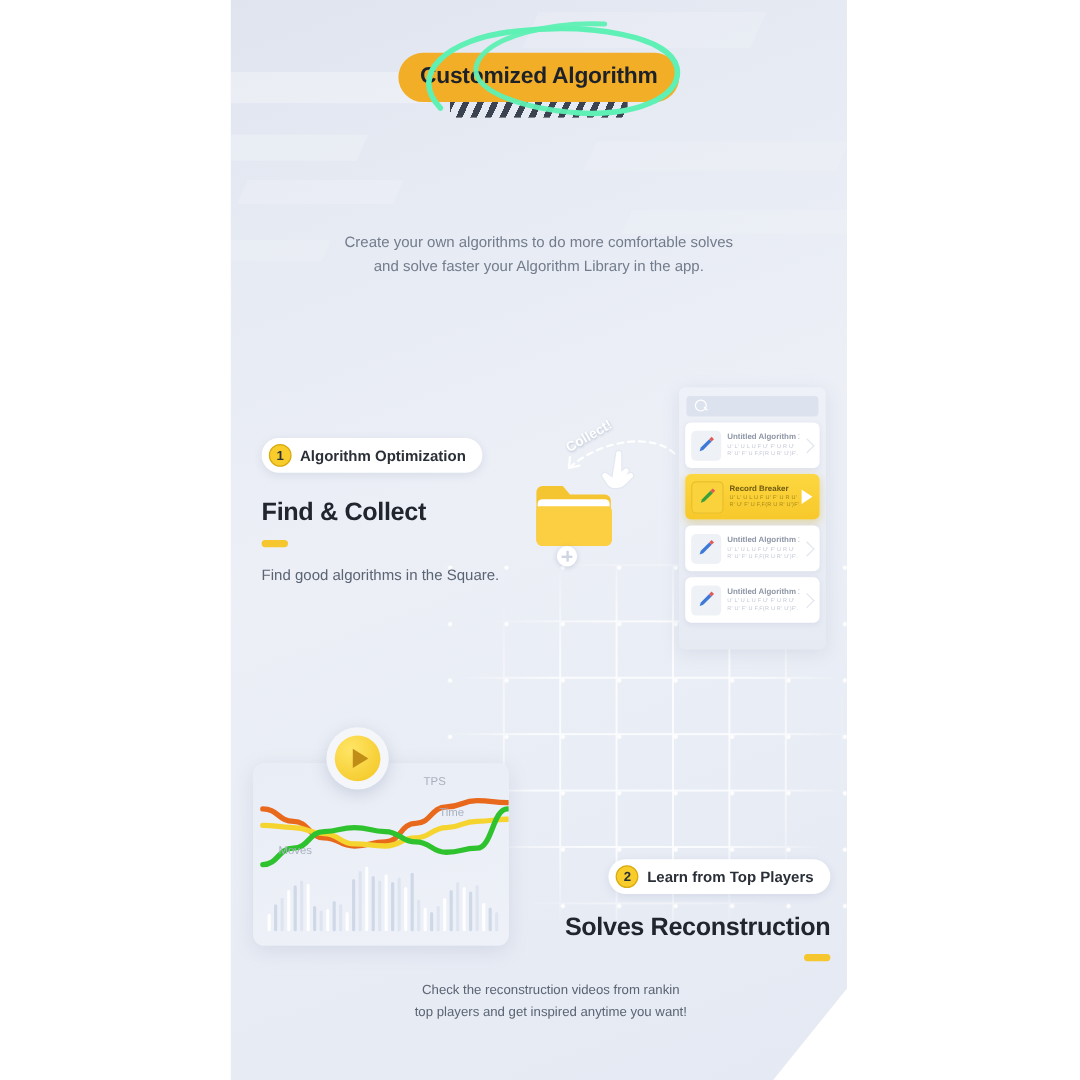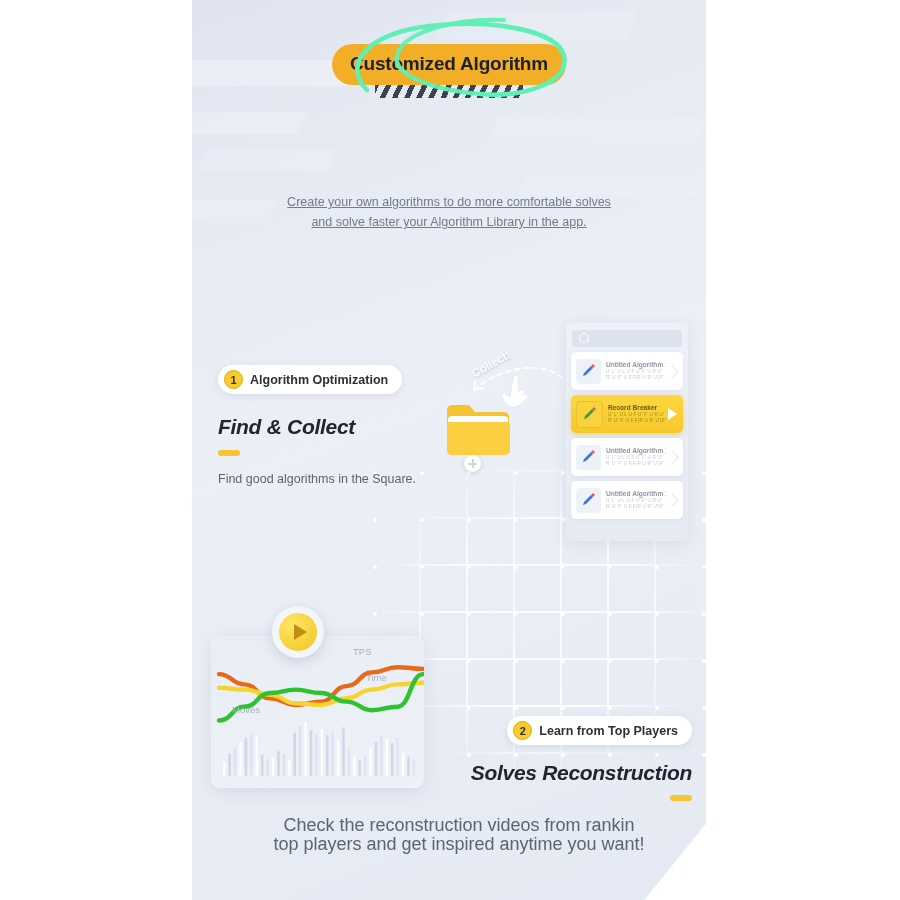--- a/index.html
+++ b/index.html
@@ -51,34 +51,34 @@
   .hero-badge{
     position:relative;z-index:3;background:#f2ae27;color:#1d2129;
     font-size:19px;font-weight:700;letter-spacing:-.2px;
     padding:9px 18px 10px;border-radius:22px;white-space:nowrap;
   }
   .swoosh{position:absolute;left:0;top:-46px;width:514px;height:120px;z-index:4;pointer-events:none;}
 
   .hero-h1{position:absolute;left:0;right:0;top:106px;text-align:center;
     color:#22262e;font-size:26px;font-weight:700;line-height:37px;letter-spacing:-.3px;}
   .hero-sub{position:absolute;left:0;right:0;top:192px;text-align:center;
-    color:#737c8c;font-size:12.5px;line-height:20px;text-decoration:underline;}
+    color:#737c8c;font-size:12.5px;line-height:20px;}
 
   
   .pill{
     display:inline-flex;align-items:center;gap:7px;background:#fff;border-radius:16px;
     padding:5px 14px 5px 6px;box-shadow:0 2px 7px rgba(110,125,160,.16);
   }
   .num{width:17px;height:17px;border-radius:50%;background:#f7cc2b;color:#2b2f38;
     font-size:11px;font-weight:700;display:flex;align-items:center;justify-content:center;
     border:1.3px solid #d9ab10;}
   .pill-txt{font-size:12.5px;font-weight:700;color:#2b3038;white-space:nowrap;}
 
   #sec1{position:absolute;left:26px;top:365px;width:300px;}
-  .sec-h2{font-size:21px;font-weight:700;color:#21262e;margin-top:21px;letter-spacing:-.3px;font-style:italic;}
+  .sec-h2{font-size:21px;font-weight:700;color:#21262e;margin-top:21px;letter-spacing:-.3px;}
   .dash{width:22px;height:6px;border-radius:3px;background:#f5c62e;margin-top:11px;}
   .sec-p{margin-top:14px;font-size:12.5px;line-height:18.5px;color:#5b6473;}
 
   
   #folder{position:absolute;left:253px;top:398px;width:66px;height:60px;}
   .plusbadge{position:absolute;left:272px;top:455px;width:17px;height:17px;border-radius:50%;
     background:#fff;box-shadow:0 1px 4px rgba(110,125,160,.3);}
   .plusbadge:before,.plusbadge:after{content:"";position:absolute;background:#cfd6e2;}
   .plusbadge:before{left:4px;top:7.5px;width:9px;height:2px;}
   .plusbadge:after{left:7.5px;top:4px;width:2px;height:9px;}
@@ -122,21 +122,21 @@
     box-shadow:0 4px 12px rgba(120,135,170,.28);}
   .playinner{width:38px;height:38px;border-radius:50%;
     background:radial-gradient(circle at 35% 30%,#ffe566,#f3c51f);
     display:flex;align-items:center;justify-content:center;}
   .ptri{width:0;height:0;border-left:13px solid #c08d17;border-top:8px solid transparent;border-bottom:8px solid transparent;margin-left:4px;}
 
   
   #sec2{position:absolute;left:0;top:716px;width:514px;text-align:right;padding-right:14px;box-sizing:border-box;}
   #sec2 .sec-h2{margin-top:16px;font-size:21px;}
   #sec2 .dash{margin-left:auto;margin-top:10px;}
-  #sec2 .sec-p{margin-top:15px;font-size:18px;line-height:19px;color:#5b6473;text-align:center;padding-left:34px;}
+  #sec2 .sec-p{margin-top:15px;font-size:11px;line-height:19px;color:#5b6473;text-align:center;padding-left:34px;}
 </style>
 </head>
 <body>
 
 <div id="stage">
   <div id="panel">
 
     <div class="streak s1"></div>
     <div class="streak s2"></div>
     <div class="streak s3"></div>

